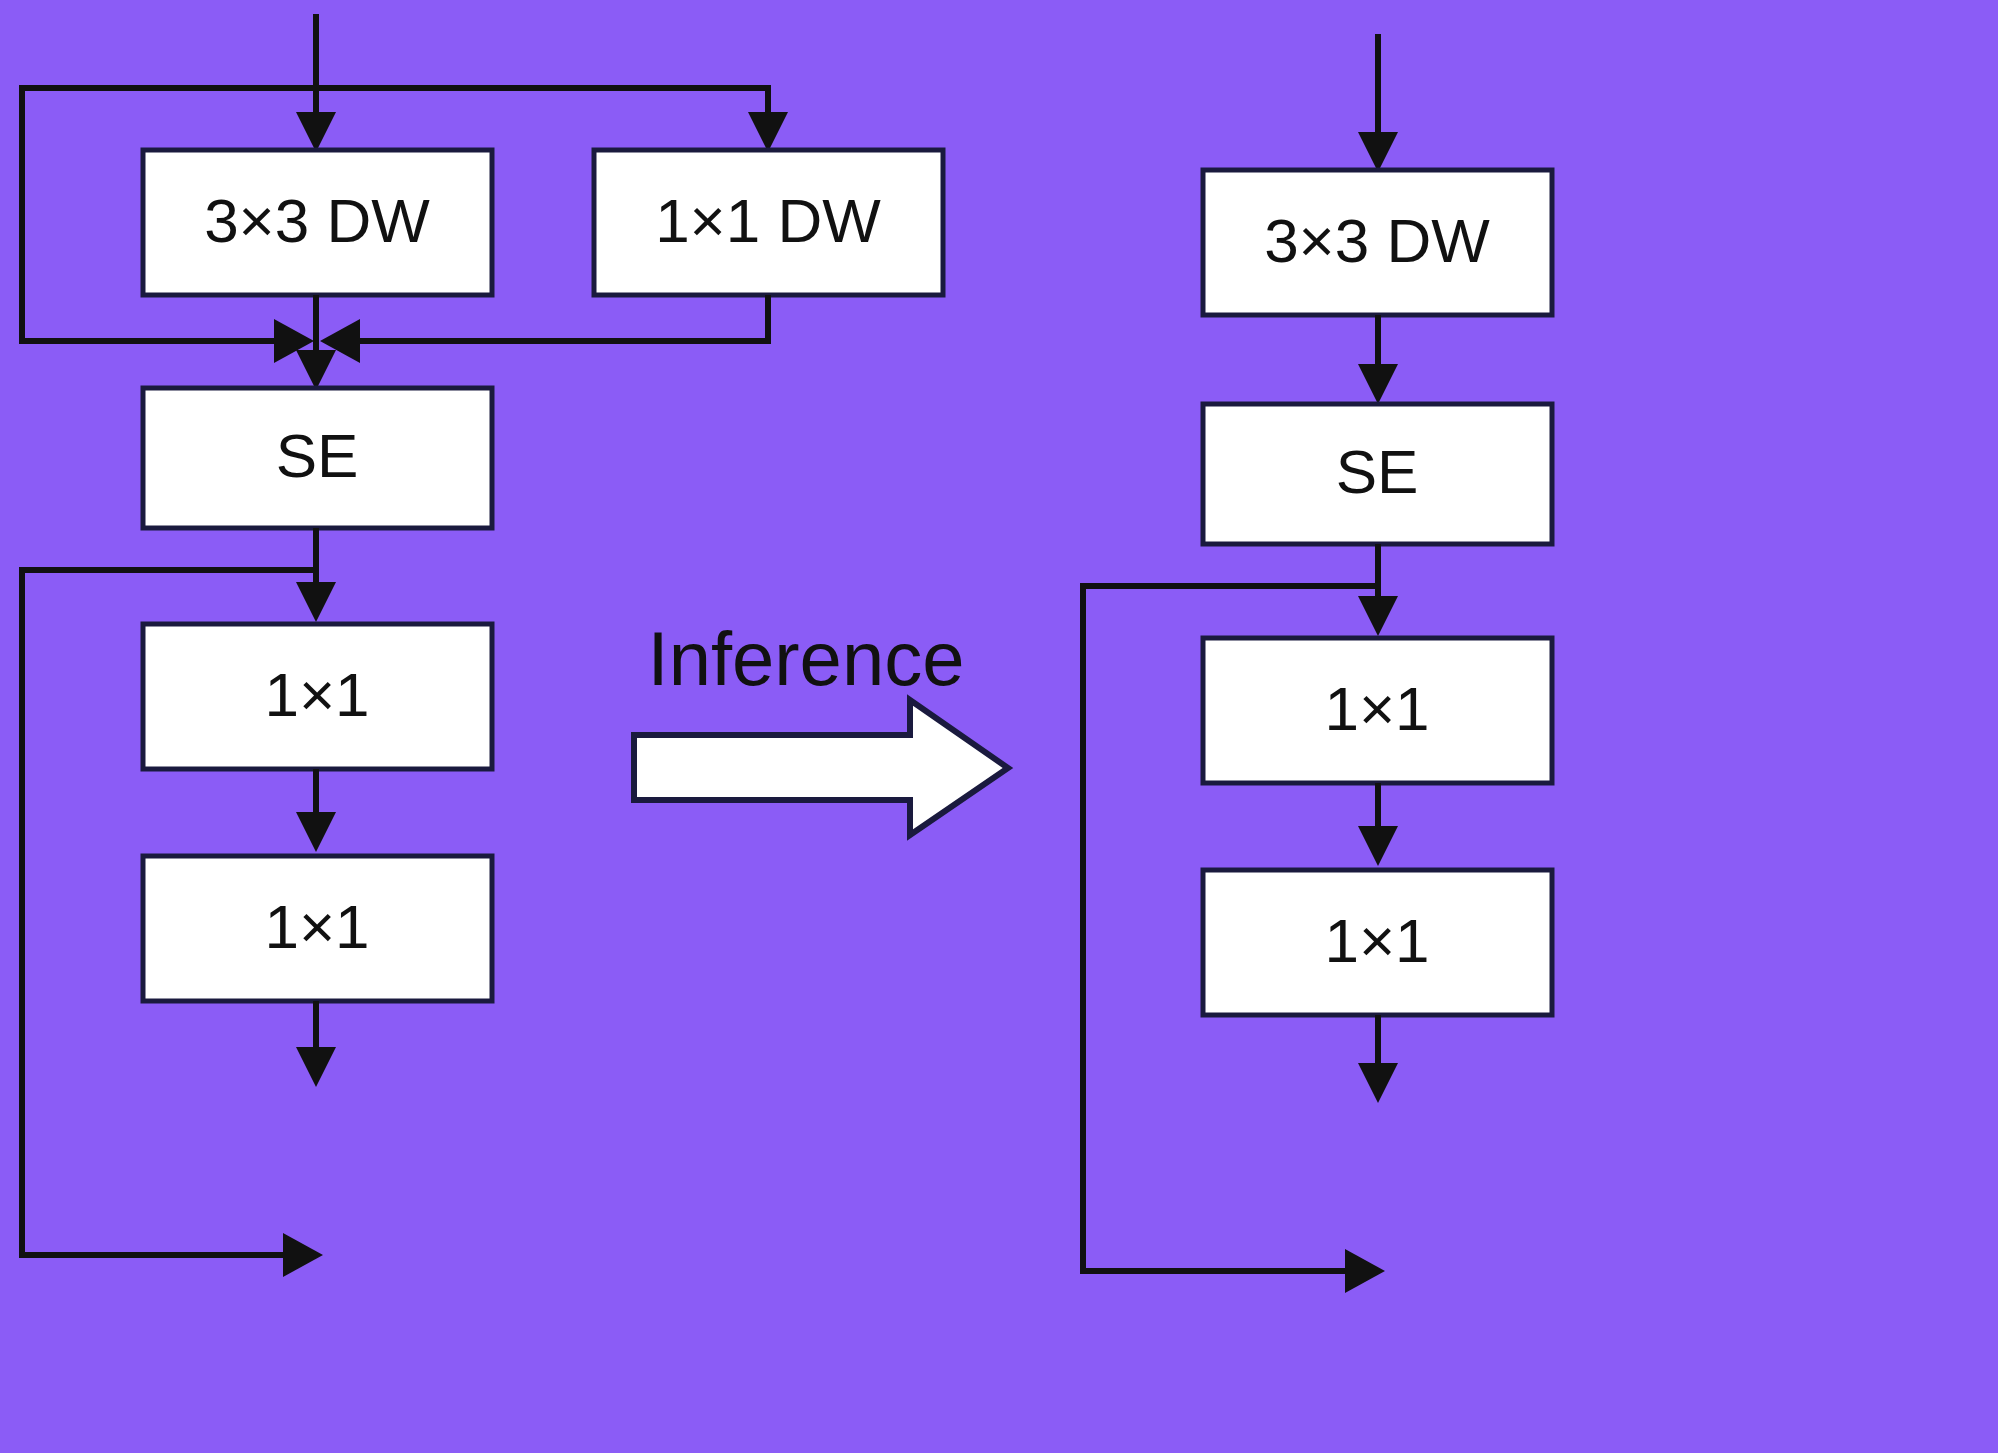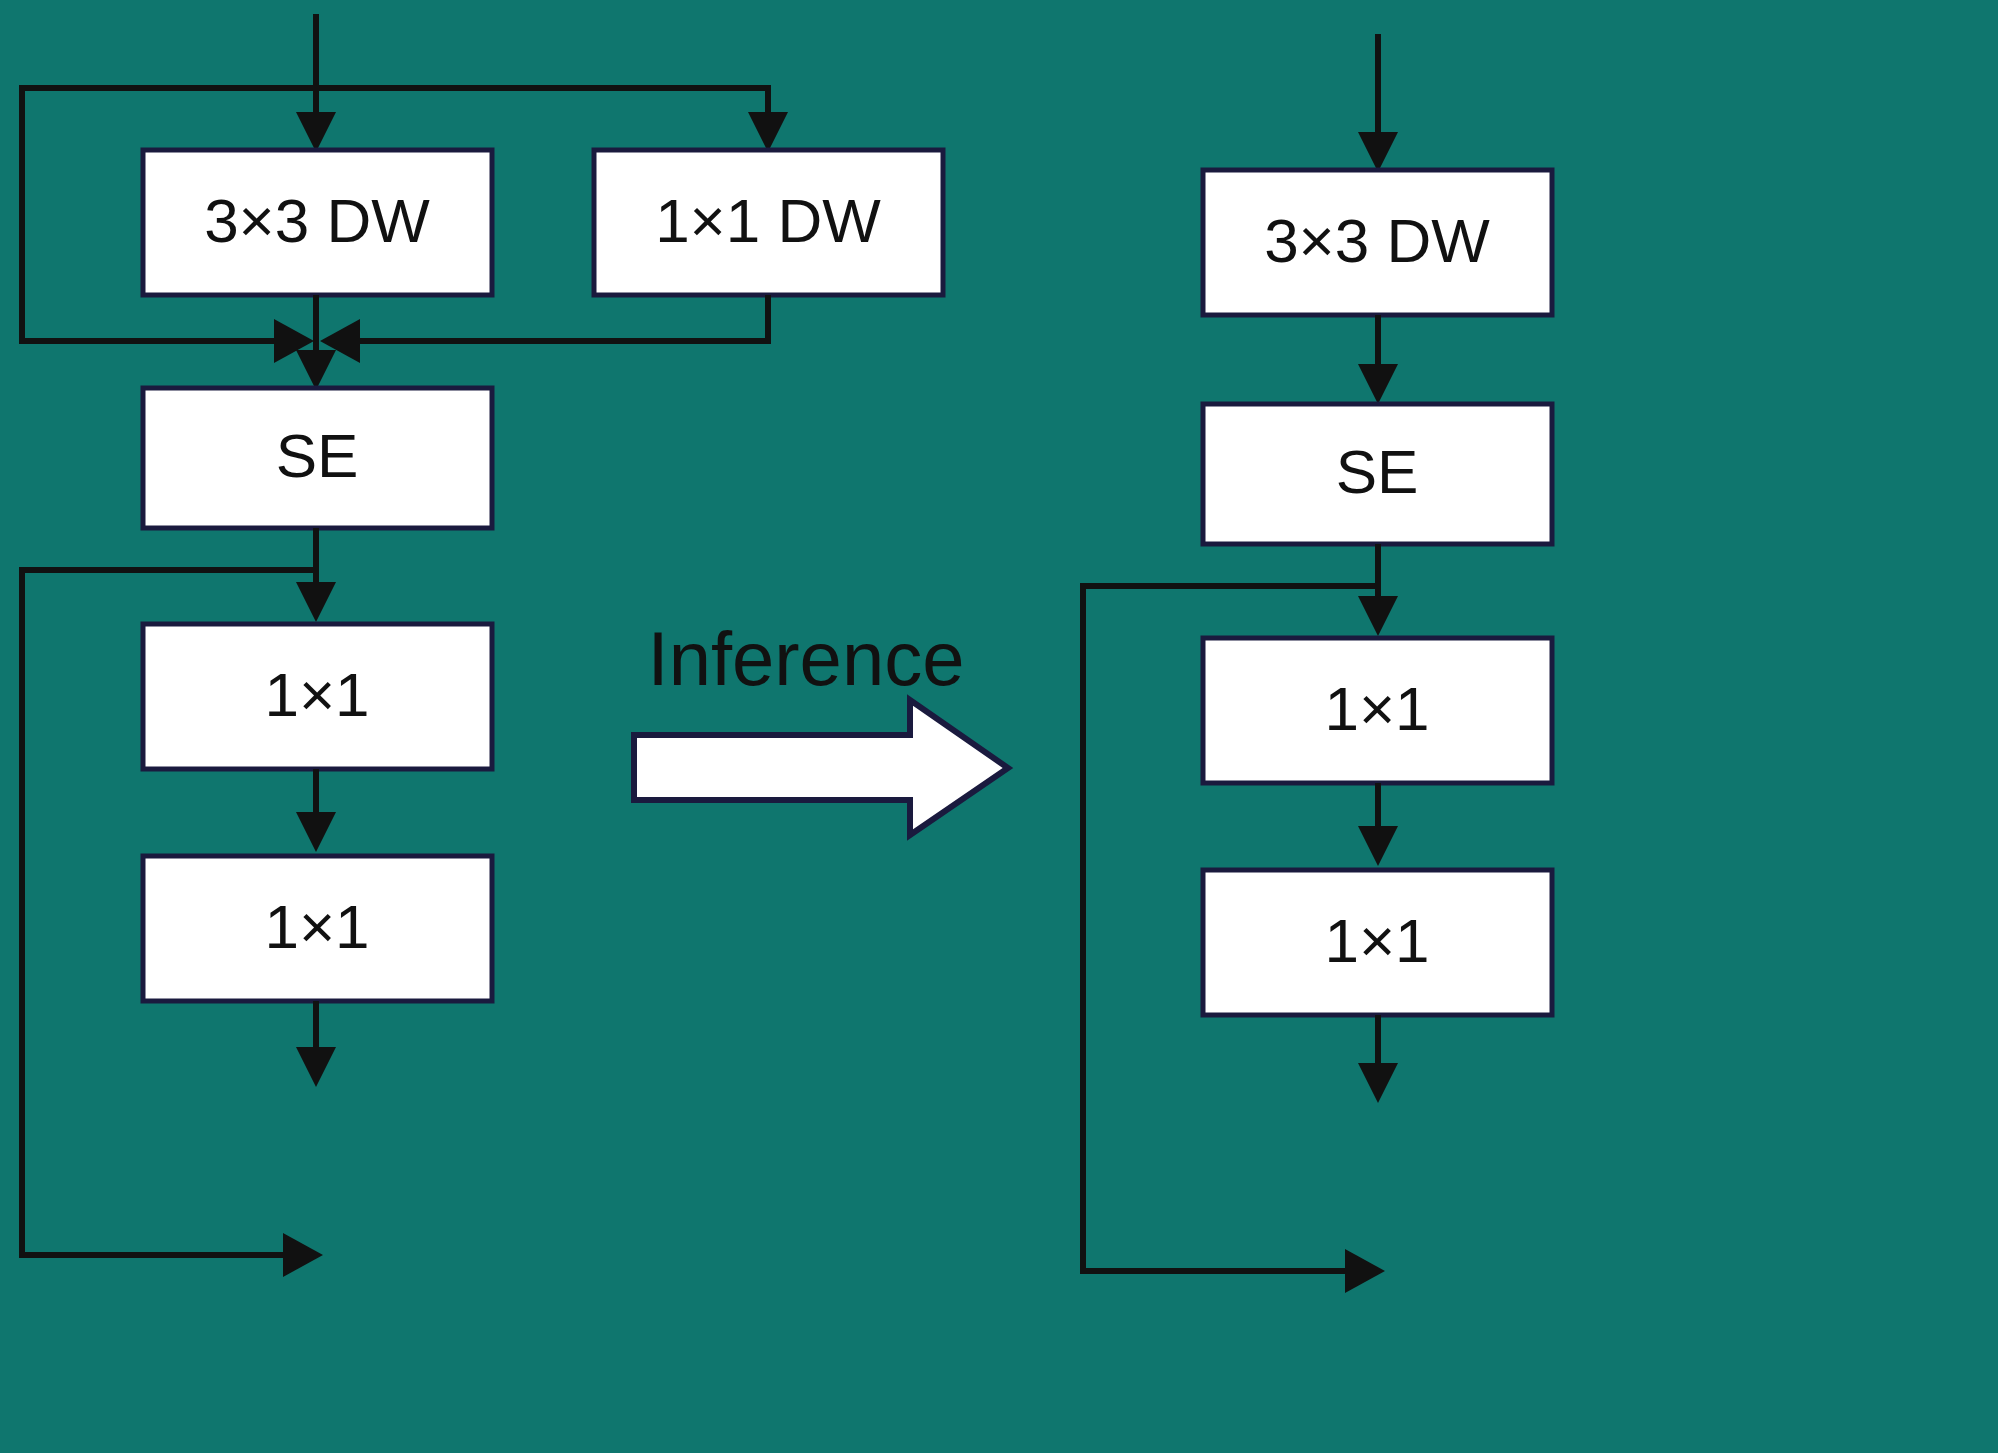--- a/index.html
+++ b/index.html
@@ -10,21 +10,21 @@
   body {
     width: 1998px;
     height: 1453px;
     font-family: "Liberation Sans", sans-serif;
     overflow: hidden;
   }
   #diagram-root {
     position: relative;
     width: 1998px;
     height: 1453px;
-    background: #0f766e;
+    background: #8b5cf6;
   }
   svg.canvas {
     display: block;
     width: 1998px;
     height: 1453px;
   }
   .block-rect {
     fill: #ffffff;
     stroke: #1a1a3e;
     stroke-width: 5;

